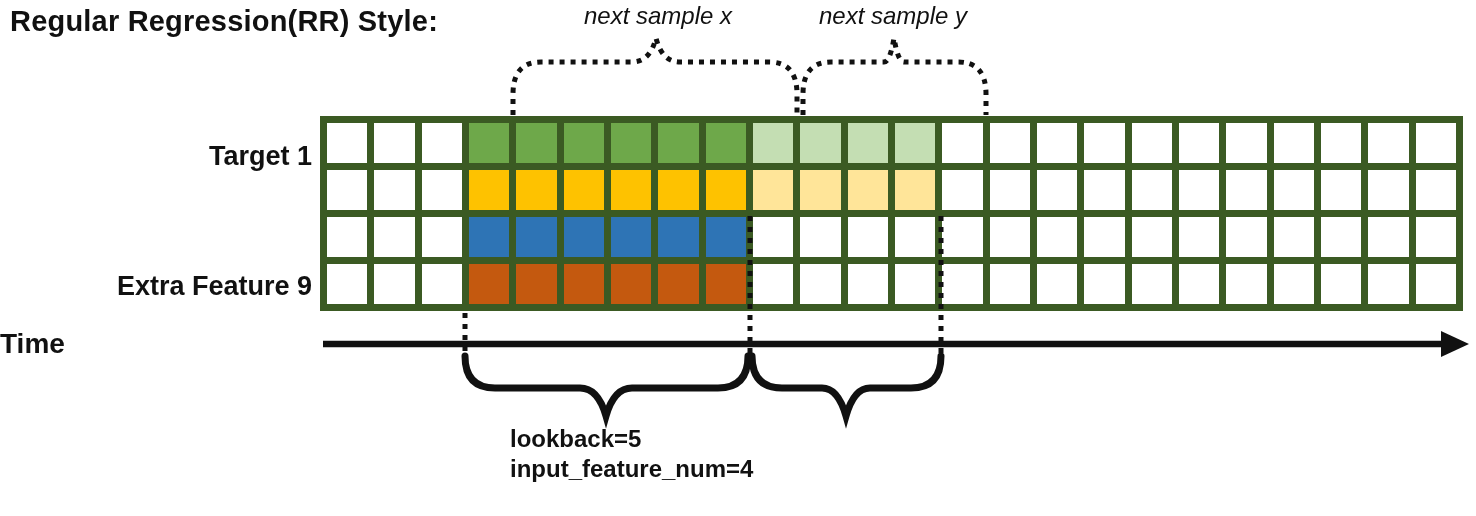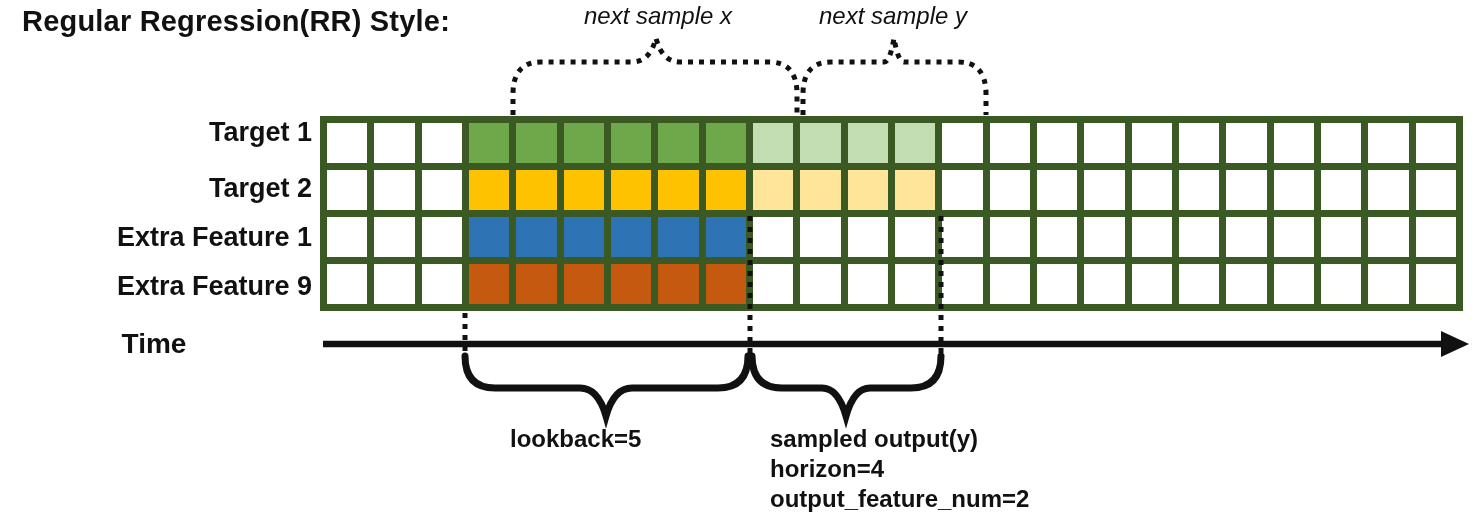--- a/index.html
+++ b/index.html
@@ -1,61 +1,59 @@
 <!DOCTYPE html>
 <html><head>
 <meta charset="utf-8">
 <style>
   html,body{margin:0;padding:0;background:#ffffff;}
   body{font-family:"Liberation Sans", sans-serif;color:#111;}
   .canvas{position:relative;width:1476px;height:516px;background:#fff;overflow:hidden;}
 
-  .title{position:absolute;left:10px;top:5px;font-size:29px;font-weight:700;letter-spacing:0.2px;margin-left:12px;}
+  .title{position:absolute;left:10px;top:5px;font-size:29px;font-weight:700;letter-spacing:0.2px;}
 
   .next-label{position:absolute;top:2px;font-size:24px;font-style:italic;font-weight:400;
               transform:translateX(-50%);white-space:nowrap;}
   .next-label-x{left:658px;}
   .next-label-y{left:893px;}
 
   .grid{position:absolute;left:320px;top:116px;width:1143px;height:195px;
         box-sizing:border-box;background:#3b5a23;padding:7px;
         display:grid;grid-template-columns:repeat(24,1fr);grid-template-rows:repeat(4,1fr);
         gap:7px;}
   .cell{width:100%;height:100%;}
 
   .row-label{position:absolute;left:0px;width:312px;height:49px;text-align:right;
              font-size:27px;font-weight:700;line-height:49px;white-space:nowrap;}
-  .row-label-0{top:108px;}
+  .row-label-0{top:132px;}
   .row-label-1{top:164px;}
   .row-label-2{top:213px;}
   .row-label-3{top:262px;}
 
-  .time-label{position:absolute;left:0px;top:328px;width:308px;text-align:center;
+  .time-label{position:absolute;left:0px;top:328px;width:308px;text-align:left;
               font-size:28px;font-weight:700;}
 
   .overlay{position:absolute;left:0;top:0;width:1476px;height:516px;pointer-events:none;}
 
   .bottom-note{position:absolute;top:424px;font-size:24px;font-weight:600;line-height:30px;
                white-space:nowrap;}
   .bottom-note-input{left:510px;}
   .bottom-note-output{left:770px;}
 </style>
 </head>
 <body>
 
 <div class="canvas">
 
   <div class="title">Regular Regression(RR) Style:</div>
 
   <div class="next-label next-label-y">next sample y</div>
   <div class="next-label next-label-x">next sample x</div>
 
   <div class="row-label row-label-0">Target 1</div>
-  <div class="row-label row-label-1">Target 2</div>
-  <div class="row-label row-label-2">Extra Feature 1</div>
   <div class="row-label row-label-3">Extra Feature 9</div>
 
   <div class="grid" style="background: rgb(59, 90, 35);">
       <div class="cell" style="background: rgb(255, 255, 255);"></div>
       <div class="cell" style="background: rgb(255, 255, 255);"></div>
       <div class="cell" style="background: rgb(255, 255, 255);"></div>
       <div class="cell" style="background: rgb(110, 168, 74);"></div>
       <div class="cell" style="background: rgb(110, 168, 74);"></div>
       <div class="cell" style="background: rgb(110, 168, 74);"></div>
       <div class="cell" style="background: rgb(110, 168, 74);"></div>
@@ -165,21 +163,17 @@
     <path d="M323,344 L1444,344" fill="none" stroke="#111" stroke-width="6.5"></path>
     <polygon points="1441,331 1469,344 1441,357" fill="#111"></polygon>
 
     <path d="M465,356 Q465,388 495,388 L580,388 Q598,388 606,416 Q614,388 632,388 L718,388 Q748,388 748,356" fill="none" stroke="#111" stroke-width="7" stroke-linecap="round"></path>
 
     <path d="M752,356 Q752,388 782,388 L822,388 Q838,388 846,416 Q854,388 870,388 L911,388 Q941,388 941,356" fill="none" stroke="#111" stroke-width="7" stroke-linecap="round"></path>
   </svg>
 
   <div class="bottom-note bottom-note-input">
     <div>lookback=5</div>
+    <div>input_feature_num=4</div>
   </div>
 
-  <div class="bottom-note bottom-note-output">
-    <div>sampled output(y)</div>
-    <div>horizon=4</div>
-    <div>output_feature_num=2</div>
-  </div>
 
 </div>
 
 </body></html>

